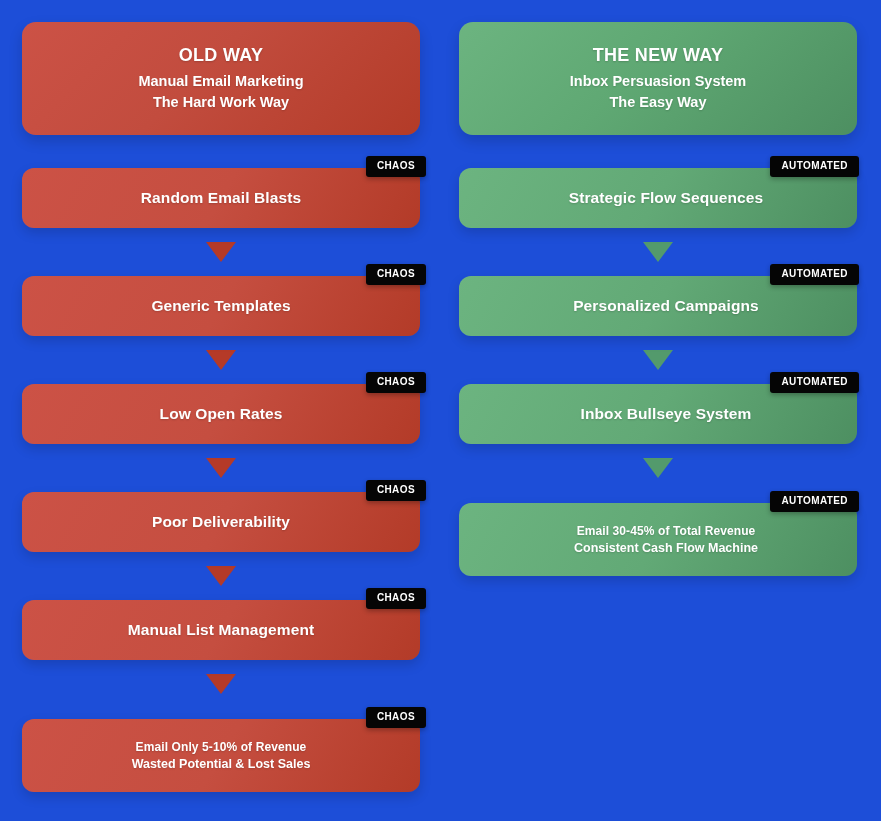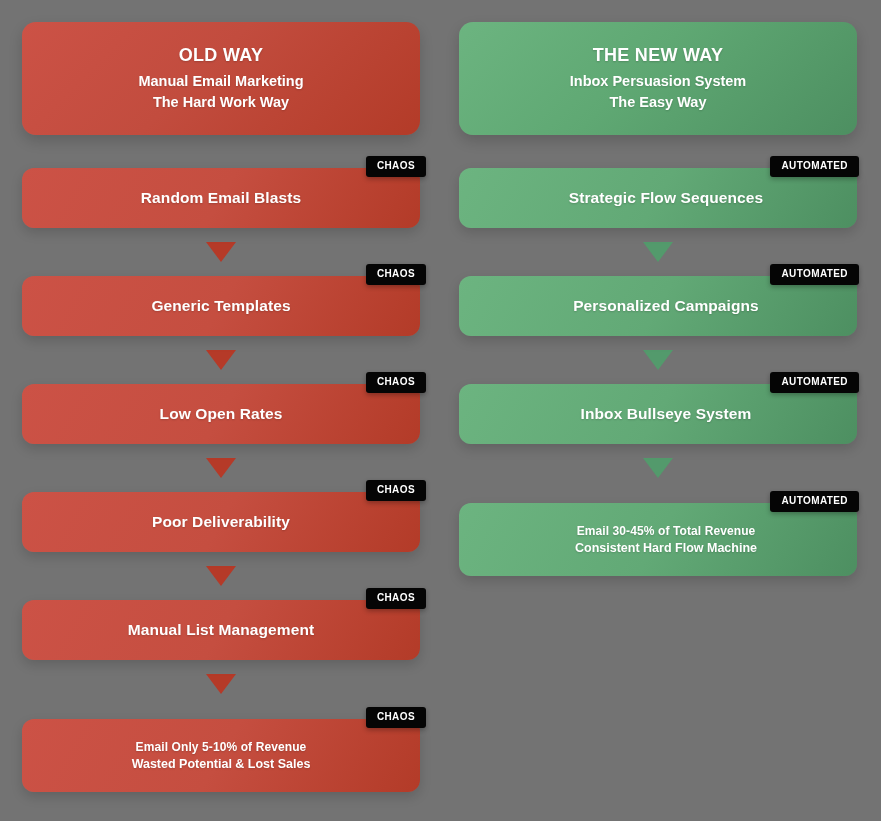--- a/index.html
+++ b/index.html
@@ -10,21 +10,21 @@
     height: 821px;
     background: #ffffff;
     font-family: "Liberation Sans", sans-serif;
     overflow: hidden;
   }
 
   .board {
     position: relative;
     width: 881px;
     height: 821px;
-    background: #737373;
+    background: #1d4ed8;
   }
 
   .column {
     position: absolute;
     top: 0;
     width: 398px;
   }
   .column.left  { left: 22px; }
   .column.right { left: 459px; }
 
@@ -258,19 +258,19 @@
     </div>
 
     <div class="arrow green">
         <div class="tri"></div>
       </div>
 
     <div class="step-wrap" style="margin-top:11px;">
       <div class="step-card green tall">
         <span class="badge wide">AUTOMATED</span>
         <div class="step-label">Email 30-45% of Total Revenue</div>
-        <div class="step-sub">Consistent Hard Flow Machine</div>
+        <div class="step-sub">Consistent Cash Flow Machine</div>
       </div>
     </div>
 
   </div>
 
 </div>
 
 </body></html>

